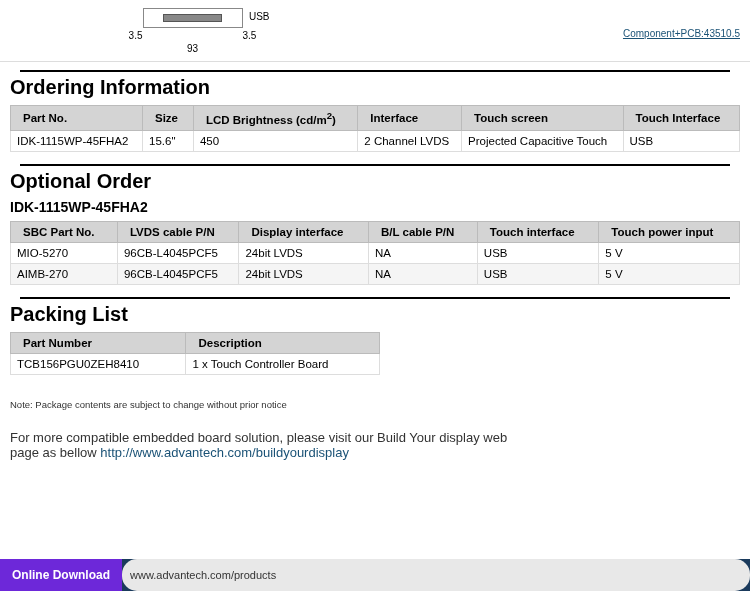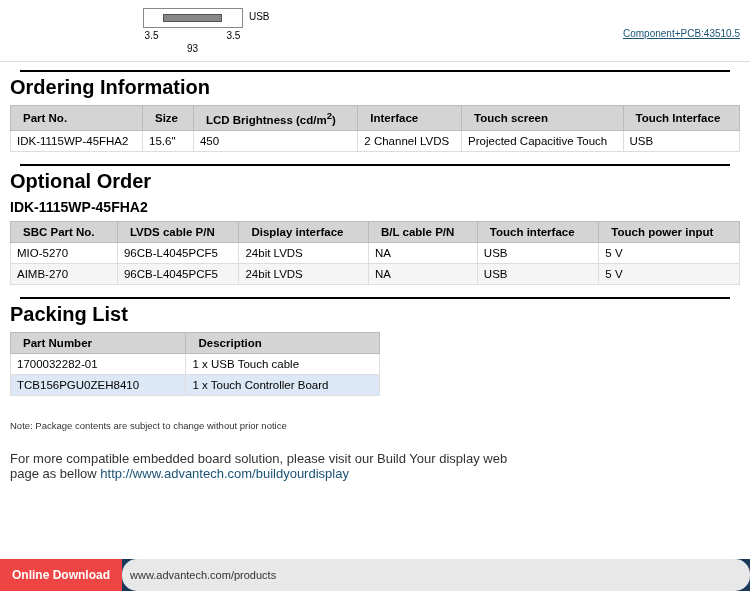--- a/index.html
+++ b/index.html
@@ -52,21 +52,21 @@
     .diagram-usb-label {
       font-size: 10px;
       position: absolute;
       right: -28px;
       top: 2px;
     }
 
     .dim-row {
       display: flex;
       align-items: center;
-      gap: 4px;
+      gap: 20px;
       font-size: 10px;
       margin-top: 2px;
     }
 
     .diagram-right {
       font-size: 10px;
       color: #1a5276;
       text-decoration: underline;
     }
 
@@ -148,21 +148,21 @@
       bottom: 0;
       left: 0;
       width: 750px;
       background: #1a3a5c;
       display: flex;
       align-items: center;
       height: 32px;
     }
 
     .online-download-label {
-      background: #ef4444;
+      background: #6d28d9;
       color: #fff;
       font-weight: bold;
       font-size: 12px;
       padding: 0 12px;
       height: 100%;
       display: flex;
       align-items: center;
       white-space: nowrap;
     }
 
@@ -297,24 +297,20 @@
 
       <table class="packing-table" style="width:370px;">
         <thead>
           <tr>
             <th>Part Number</th>
             <th>Description</th>
           </tr>
         </thead>
         <tbody>
           <tr>
-            <td>1700032282-01</td>
-            <td>1 x USB Touch cable</td>
-          </tr>
-          <tr>
             <td>TCB156PGU0ZEH8410</td>
             <td>1 x Touch Controller Board</td>
           </tr>
         </tbody>
       </table>
     </div>
 
     <p class="note-text">Note: Package contents are subject to change without prior notice</p>
 
     <div class="footer-text">

